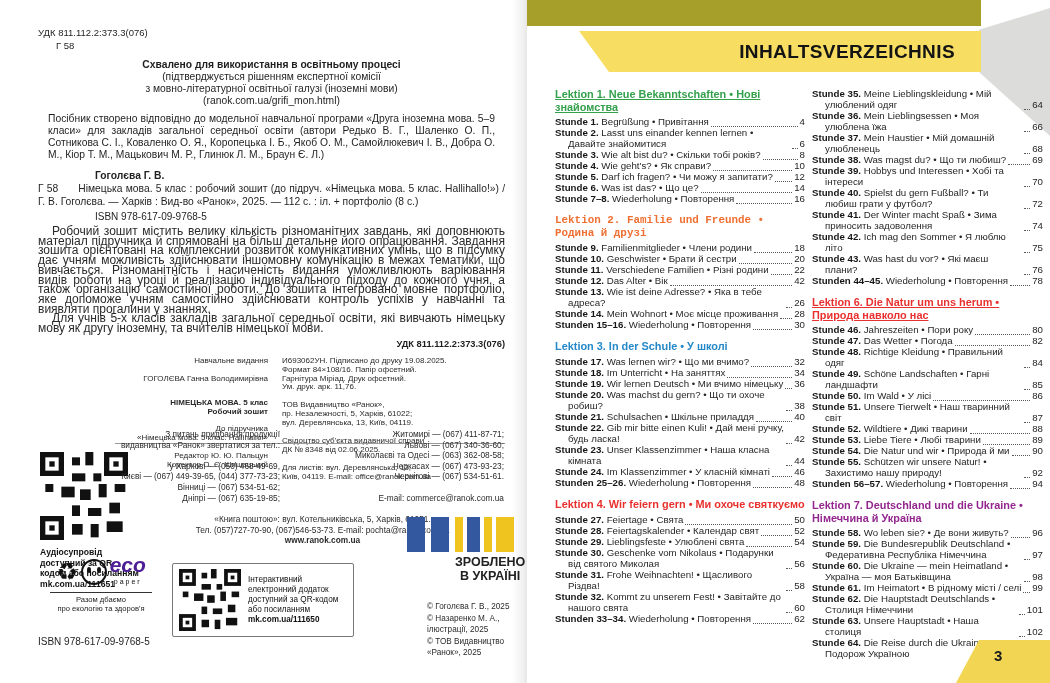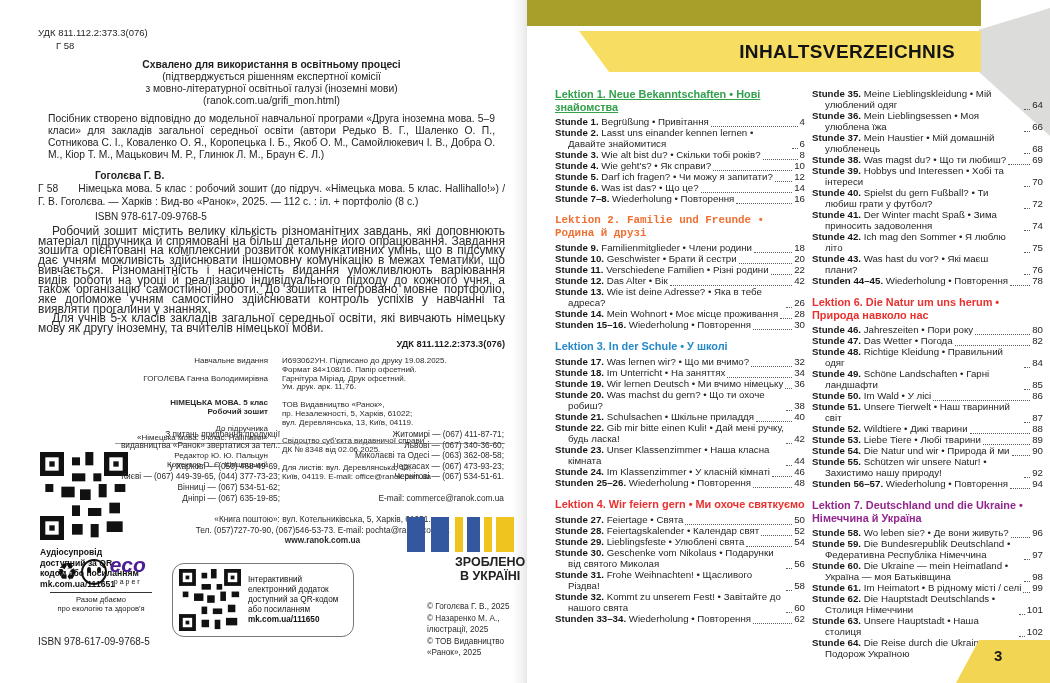--- a/index.html
+++ b/index.html
@@ -55,21 +55,21 @@
   .recycle{font-size:24px;line-height:24px;color:#111;}
   .smiley{width:22px;height:22px;border:2px solid #111;border-radius:50%;position:relative;flex:none;}
   .smiley i{position:absolute;top:6px;width:4px;height:6px;background:#111;border-radius:50%;}
   .smiley i.l{left:4px;} .smiley i.r{right:4px;}
   .ecoword{font-weight:bold;font-style:italic;font-size:21px;line-height:18px;color:#4c1d95;}
   .ecosub{font-size:7px;letter-spacing:2px;color:#111;}
   .eco-line{border-top:1px solid #333;margin:4px 8px 2px;}
   .eco-cap{font-size:7.6px;line-height:9px;color:#222;}
   .isbn-bottom{position:absolute;left:38px;top:636px;font-size:10px;}
 
-  .iqr-box{position:absolute;left:172px;top:563px;width:182px;height:74px;border:1px solid #777;border-radius:12px;
+  .iqr-box{position:absolute;left:172px;top:563px;width:182px;height:74px;border:1px solid #777;border-radius:2px;
     display:flex;align-items:center;gap:7px;padding:4px 6px;box-sizing:border-box;}
   .iqr-box .qr{width:62px;height:62px;flex:none;}
   .iqr-cap{font-size:8.2px;line-height:10px;color:#111;}
   .iqr-cap .lnk{font-weight:bold;}
 
   .copyrights{position:absolute;left:427px;top:601px;font-size:8.2px;line-height:11.5px;color:#2a2a2a;}
 
   
   .gutter{position:absolute;left:512px;top:0;width:28px;height:683px;
     background:linear-gradient(90deg,rgba(0,0,0,0) 0%,rgba(0,0,0,0.06) 40%,rgba(0,0,0,0.10) 55%,rgba(0,0,0,0) 100%);}
@@ -502,21 +502,21 @@
           <div class="entry">
             <div class="etext"><b>Stunde 43.</b> Was hast du vor? • Які маєш плани?</div>
             <div class="leader"></div>
             <div class="pg">76</div>
           </div>
           <div class="entry">
             <div class="etext"><b>Stunden 44–45.</b> Wiederholung • Повторення</div>
             <div class="leader"></div>
             <div class="pg">78</div>
           </div>
-          <div class="sec-head" style="color: rgb(232, 49, 47);">Lektion 6. Die Natur um uns herum • Природа навколо нас</div>
+          <div class="sec-head" style="color: rgb(232, 49, 47); text-decoration: underline;">Lektion 6. Die Natur um uns herum • Природа навколо нас</div>
           <div class="entry">
             <div class="etext"><b>Stunde 46.</b> Jahreszeiten • Пори року</div>
             <div class="leader"></div>
             <div class="pg">80</div>
           </div>
           <div class="entry">
             <div class="etext"><b>Stunde 47.</b> Das Wetter • Погода</div>
             <div class="leader"></div>
             <div class="pg">82</div>
           </div>

